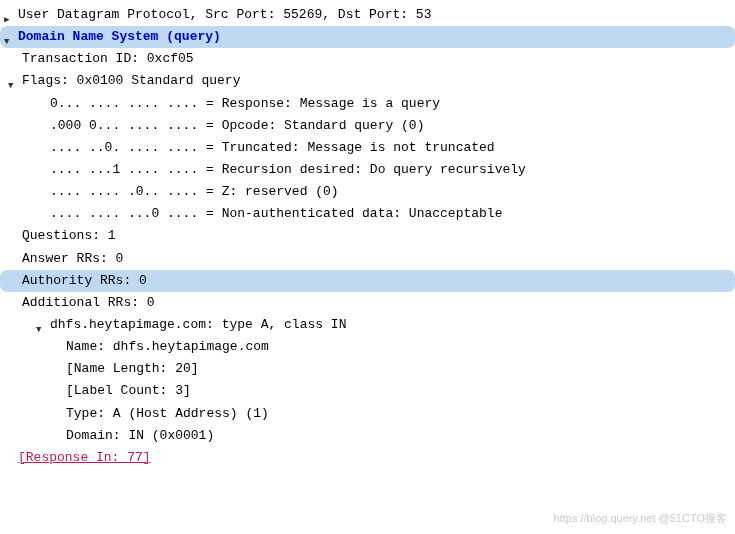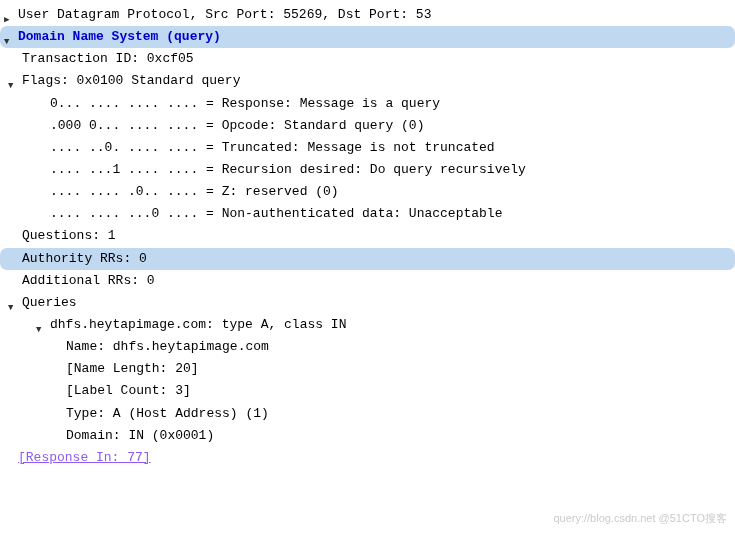--- a/index.html
+++ b/index.html
@@ -62,21 +62,21 @@
     .watermark {
       position: fixed;
       bottom: 8px;
       right: 8px;
       font-size: 11px;
       color: rgba(180,180,180,0.7);
       font-family: Arial, sans-serif;
       pointer-events: none;
     }
     .link-row .row-text {
-      color: #8b5cf6;
+      color: #be185d;
       text-decoration: underline;
       cursor: pointer;
     }
   </style>
 </head>
 <body>
 
 <div class="packet-tree">
 <div class="row indent0">
       <span class="triangle collapsed"></span>
@@ -115,31 +115,31 @@
       <span class="row-text">.... .... .0.. .... = Z: reserved (0)</span>
     </div>
     <div class="row indent2">
       <span class="triangle empty"></span>
       <span class="row-text">.... .... ...0 .... = Non-authenticated data: Unacceptable</span>
     </div>
     <div class="row indent1">
       <span class="triangle empty"></span>
       <span class="row-text">Questions: 1</span>
     </div>
+    <div class="row indent1">
+      <span class="triangle empty"></span>
+      <span class="row-text">Answer RRs: 0</span>
+    </div>
     <div class="row indent1 selected">
       <span class="triangle empty"></span>
       <span class="row-text">Authority RRs: 0</span>
     </div>
     <div class="row indent1">
       <span class="triangle empty"></span>
       <span class="row-text">Additional RRs: 0</span>
-    </div>
-    <div class="row indent1">
-      <span class="triangle expanded"></span>
-      <span class="row-text">Queries</span>
     </div>
     <div class="row indent2">
       <span class="triangle expanded"></span>
       <span class="row-text">dhfs.heytapimage.com: type A, class IN</span>
     </div>
     <div class="row indent3">
       <span class="triangle empty"></span>
       <span class="row-text">Name: dhfs.heytapimage.com</span>
     </div>
     <div class="row indent3">
@@ -157,13 +157,13 @@
     <div class="row indent3">
       <span class="triangle empty"></span>
       <span class="row-text">Domain: IN (0x0001)</span>
     </div>
     <div class="row indent0 link-row">
       <span class="triangle empty"></span>
       <span class="row-text">[Response In: 77]</span>
     </div>
   </div>
 
-<div class="watermark">query://blog.csdn.net @51CTO搜客</div>
+<div class="watermark">https://blog.query.net @51CTO搜客</div>
 
 </body></html>

